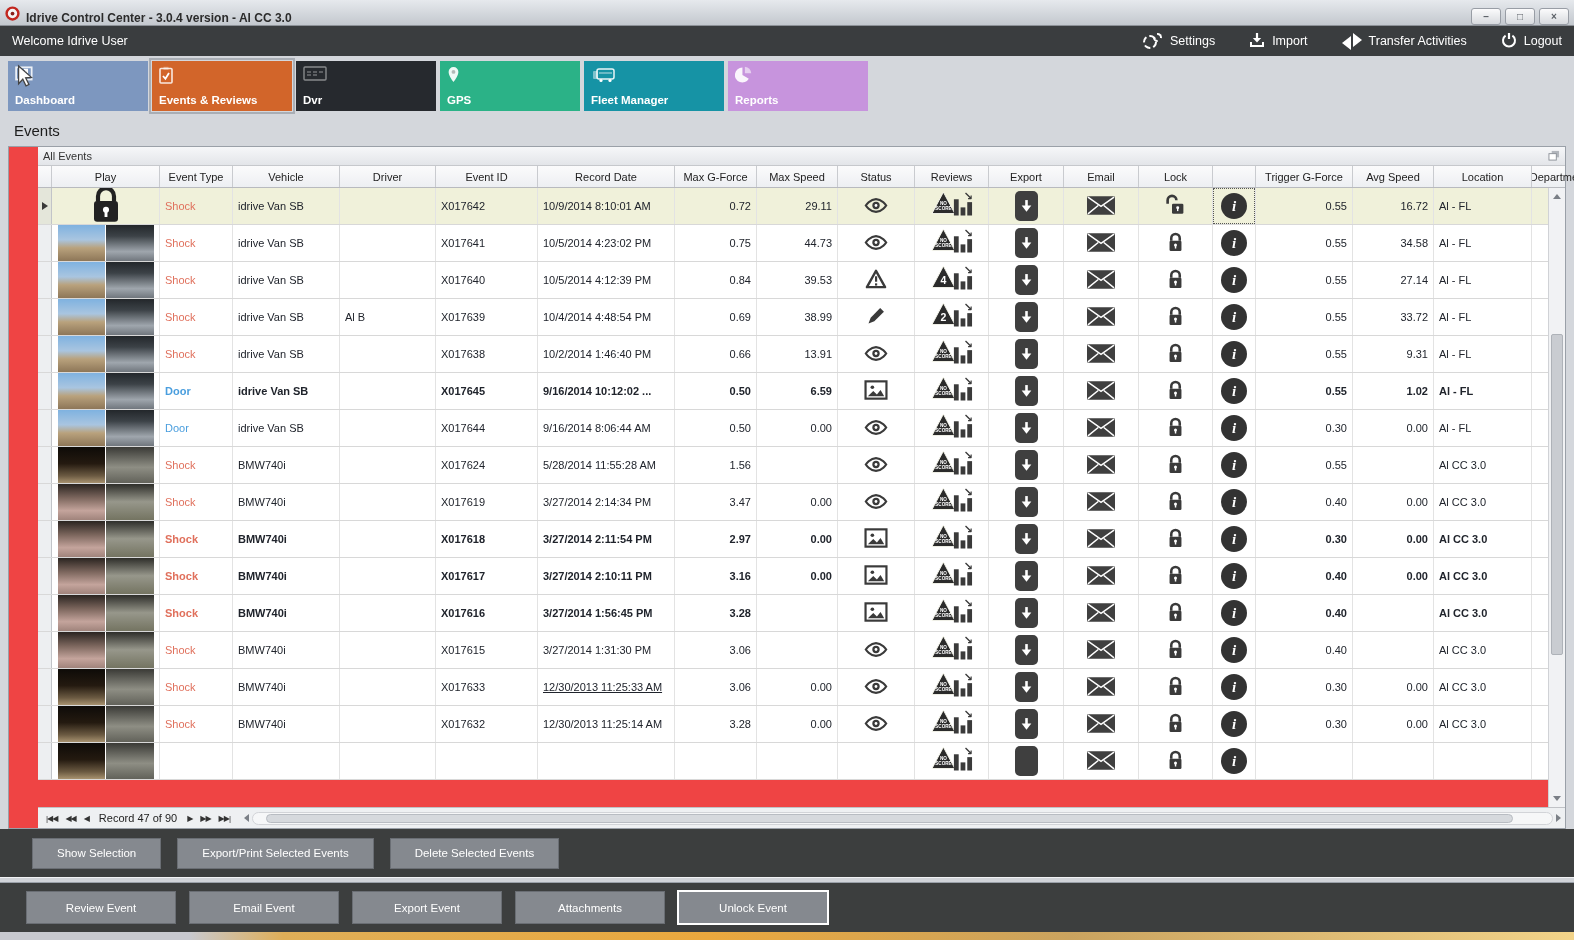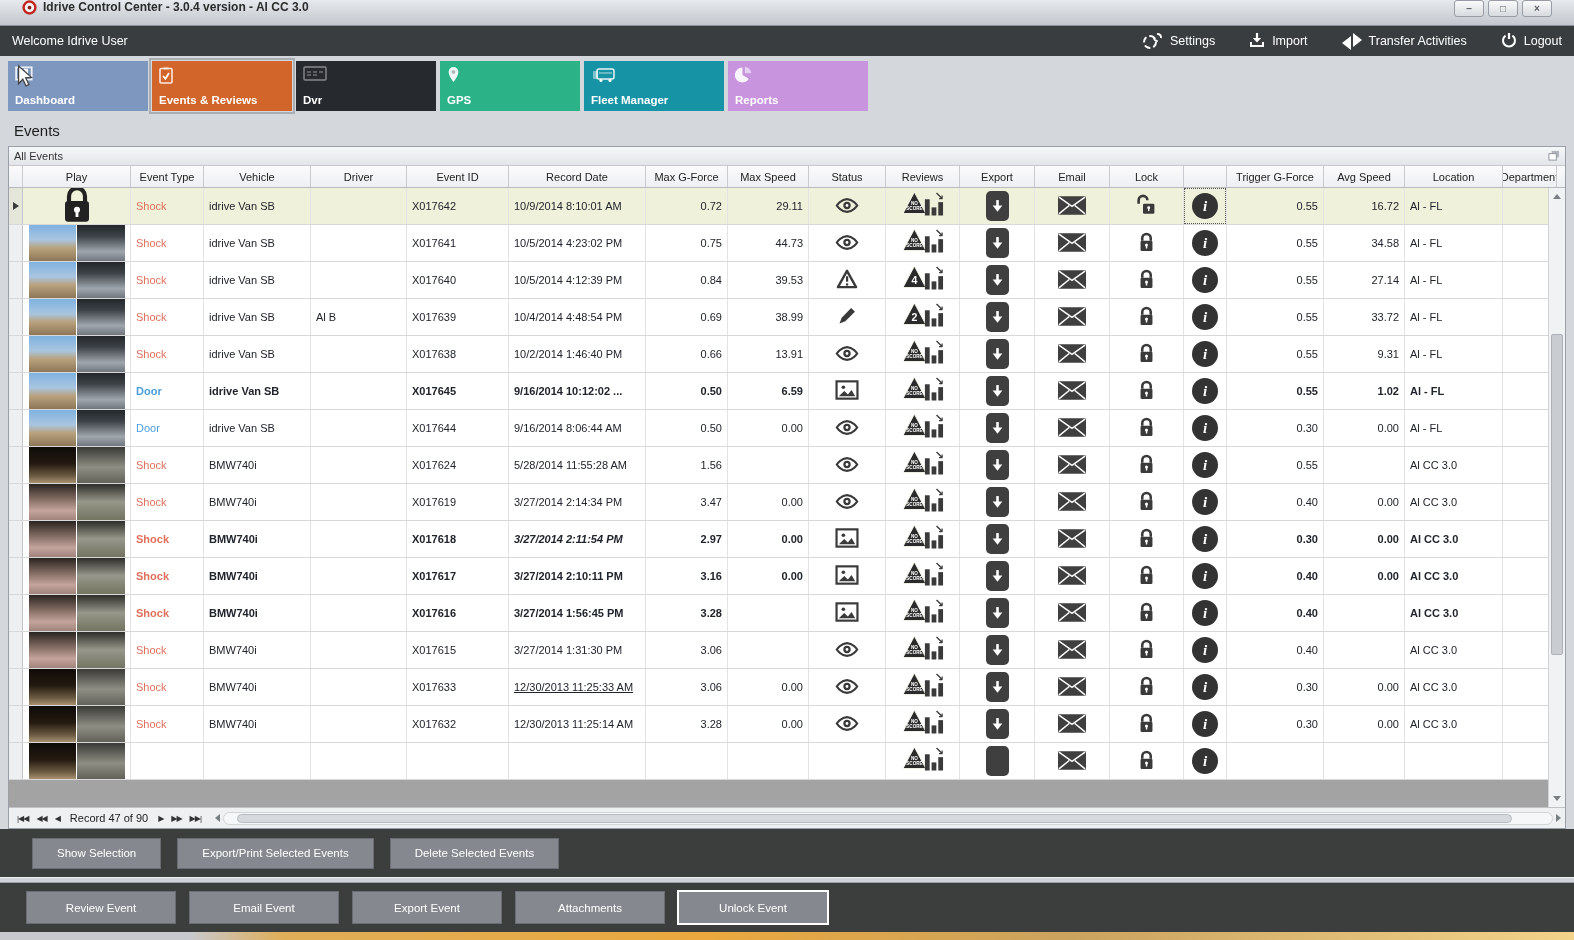--- a/index.html
+++ b/index.html
@@ -1,21 +1,21 @@
 <!DOCTYPE html>
 <html><head>
 <meta charset="utf-8">
 <style>
   * { box-sizing: border-box; margin: 0; padding: 0; }
   html,body { width:1574px; height:940px; overflow:hidden; }
   body { font-family:"Liberation Sans", sans-serif; background:#d4d7dc; }
   .window { width:1574px; height:940px; display:flex; flex-direction:column; background:#d4d7dc; }
 
   
-  .titlebar { height:26px; flex:0 0 26px; background:linear-gradient(#e6e9ed,#c3c8ce); border-bottom:1px solid #8c9197; display:flex; align-items:flex-start; padding:0 22px; }
+  .titlebar { height:26px; flex:0 0 26px; background:linear-gradient(#e6e9ed,#c3c8ce); border-bottom:1px solid #8c9197; display:flex; align-items:flex-end; padding:0 5px; }
   .titlebar .title { font-size:12px; font-weight:bold; color:#2b2b2b; margin-left:6px; flex:1; white-space:nowrap; }
   .win-controls { display:flex; gap:4px; }
   .winbtn { width:30px; height:17px; border:1px solid #989da5; border-radius:3px; background:linear-gradient(#fbfbfc,#d7dade); font-size:10px; line-height:14px; color:#5a5f66; text-align:center; cursor:default; font-weight:bold; }
 
   
   .topbar { height:30px; flex:0 0 30px; background:#3a3d3f; color:#fff; display:flex; align-items:center; padding:0 12px; }
   .topbar .welcome { font-size:12.5px; flex:1; }
   .top-actions { display:flex; align-items:center; gap:34px; }
   .top-action { display:flex; align-items:center; gap:7px; font-size:12.5px; color:#fff; cursor:default; }
   .gearwrap { position:relative; width:20px; height:16px; }
@@ -31,21 +31,21 @@
   .tile { width:140px; height:50px; color:#fff; position:relative; padding:5px 7px; cursor:default; }
   .tile.active { outline:2px solid #a9aeb5; outline-offset:1px; }
   .tile .tlabel { position:absolute; left:7px; bottom:5px; font-size:11.5px; font-weight:bold; white-space:nowrap; }
   .tile .ticon { position:absolute; left:7px; top:5px; }
   .mouse-cursor { position:absolute; left:14px; top:8px; z-index:5; }
 
   
   .page-title { flex:0 0 26px; font-size:15px; color:#1c1c1c; padding:4px 0 0 14px; }
 
   
-  .grid-panel { flex:1; margin:2px 8px 0 8px; background:#a3a3a3; border:1px solid #9aa0a8; display:flex; flex-direction:column; min-height:0; }
+  .grid-panel { flex:1; margin:2px 8px 0 8px; background:#ef4444; border:1px solid #9aa0a8; display:flex; flex-direction:column; min-height:0;padding-left:29px; }
   .group-bar { flex:0 0 19px; background:linear-gradient(#f6f7f9,#e3e5e9); border-bottom:1px solid #c6c8cc; display:flex; align-items:center; padding:0 5px; font-size:11px; color:#333; }
   .group-bar .gl { flex:1; }
   .grid-head { flex:0 0 22px; display:flex; background:linear-gradient(#fbfbfc,#edeff2); border-bottom:1px solid #b8babf; }
   .hcell { border-right:1px solid #c9cbcf; font-size:11px; color:#222; display:flex; align-items:center; justify-content:center; overflow:hidden; white-space:nowrap; flex:none; }
   .grid-body { flex:1; display:flex; min-height:0; }
   .rows { flex:1; overflow:hidden; }
   .row { display:flex; height:37px; border-bottom:1px solid #d8d8d8; background:#fff; color:#20242c; }
   .row.selected { background:#f0f1da; }
   .row.bold { font-weight:bold; }
   .cell { border-right:1px solid #e3e3e3; font-size:11px; display:flex; align-items:center; padding:0 5px; overflow:hidden; white-space:nowrap; flex:none; }
@@ -817,21 +817,21 @@
             <div class="cell center" style="width: 108px;">
               <span class="thumb th-indoor-pink">
                 <div class="l"></div>
                 <div class="r"></div>
               </span>
             </div>
             <div class="cell type-shock" style="width: 73px;">Shock</div>
             <div class="cell " style="width: 107px;">BMW740i</div>
             <div class="cell " style="width: 96px;"></div>
             <div class="cell " style="width: 102px;">X017618</div>
-            <div class="cell " style="width: 137px; font-style: italic;">3/27/2014 2:11:54 PM</div>
+            <div class="cell " style="width: 137px;">3/27/2014 2:11:54 PM</div>
             <div class="cell num" style="width: 82px;">2.97</div>
             <div class="cell num" style="width: 81px;">0.00</div>
             <div class="cell center" style="width: 77px;">
               <span><svg width="24" height="20" viewBox="0 0 26 22">
                   <rect x="1.5" y="1.5" width="23" height="19" fill="none" stroke="#3a3a3a" stroke-width="2.4"></rect>
                   <circle cx="9" cy="8" r="2" fill="#3a3a3a"></circle>
                   <path d="M4 18l6-6 4 4 4-5 4 7z" fill="#3a3a3a"></path>
                 </svg></span>
             </div>
             <div class="cell center" style="width: 74px;">

